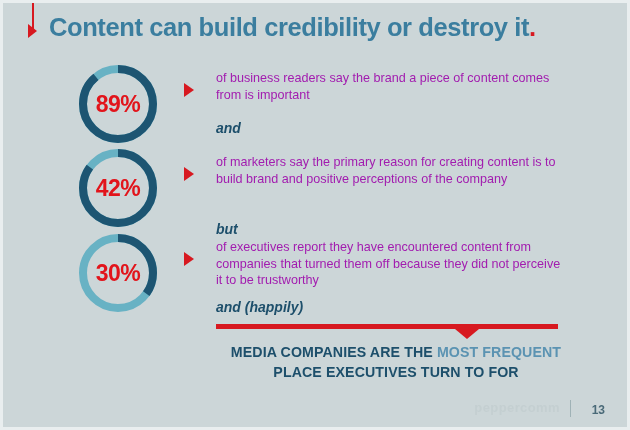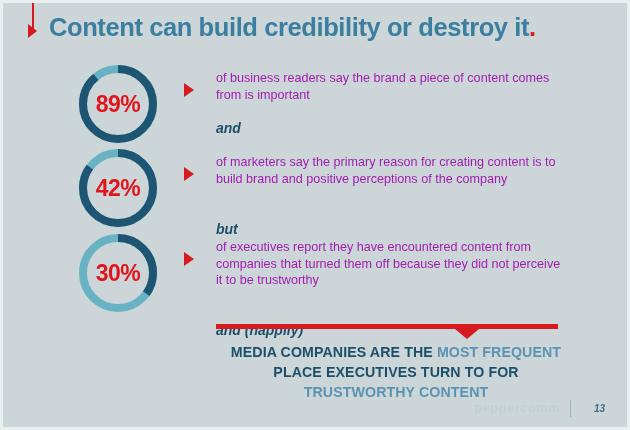--- a/index.html
+++ b/index.html
@@ -97,21 +97,21 @@
   .connector {
     position: absolute;
     left: 213px;
     font-size: 14px;
     font-weight: bold;
     font-style: italic;
     color: #1d4f6b;
   }
   #connector-0 { top: 59px; }
   #connector-1 { top: 76px; }
-  #connector-2 { top: 92px; }
+  #connector-2 { top: 69px; }
 
   
   #conclusion { position: absolute; left: 0; top: 318px; width: 630px; }
   .red-bar {
     position: absolute;
     left: 213px; top: 3px;
     width: 342px; height: 5px;
     background: #d71920;
   }
   .red-notch {
@@ -159,24 +159,23 @@
   }
   #footer-divider {
     position: absolute;
     right: 62px; top: 1px;
     width: 1px; height: 17px;
     background: #9fb2b6;
   }
   #page-number {
     position: absolute;
     right: 28px; top: 4px;
-    font-size: 10px;
+    font-size: 12px;
     font-weight: bold;
     color: #4a6a78;
-    font-style: italic;
   }
 </style>
 </head>
 <body>
 
 <div id="slide">
 
   <div id="title-row">
     <div class="title-stem"></div>
     <div class="title-arrow"></div>
@@ -218,21 +217,21 @@
       <div class="donut-label">30%</div>
     </div>
     <div class="row-arrow"></div>
     <div class="stat-text">of executives report they have encountered content from companies that turned them off because they did not perceive it to be trustworthy</div>
     <div class="connector" id="connector-2">and (happily)</div>
   </div>
 
   <div id="conclusion">
     <div class="red-bar"></div>
     <div class="red-notch"></div>
-    <div id="conclusion-text"><span>MEDIA COMPANIES ARE THE </span><span class="hl">MOST FREQUENT</span><br><span>PLACE EXECUTIVES TURN TO FOR</span><br><span class="hl">TRUSTWORTHY CONTENT</span></div>
+    <div id="conclusion-text"><span>MEDIA COMPANIES ARE THE </span><span class="hl">MOST FREQUENT</span><br><span>PLACE EXECUTIVES TURN TO FOR</span><br></div>
   </div>
 
   <div id="footer">
     <div id="footer-logo">peppercomm</div>
     <div id="footer-divider"></div>
     <div id="page-number">13</div>
   </div>
 
 </div>
 

